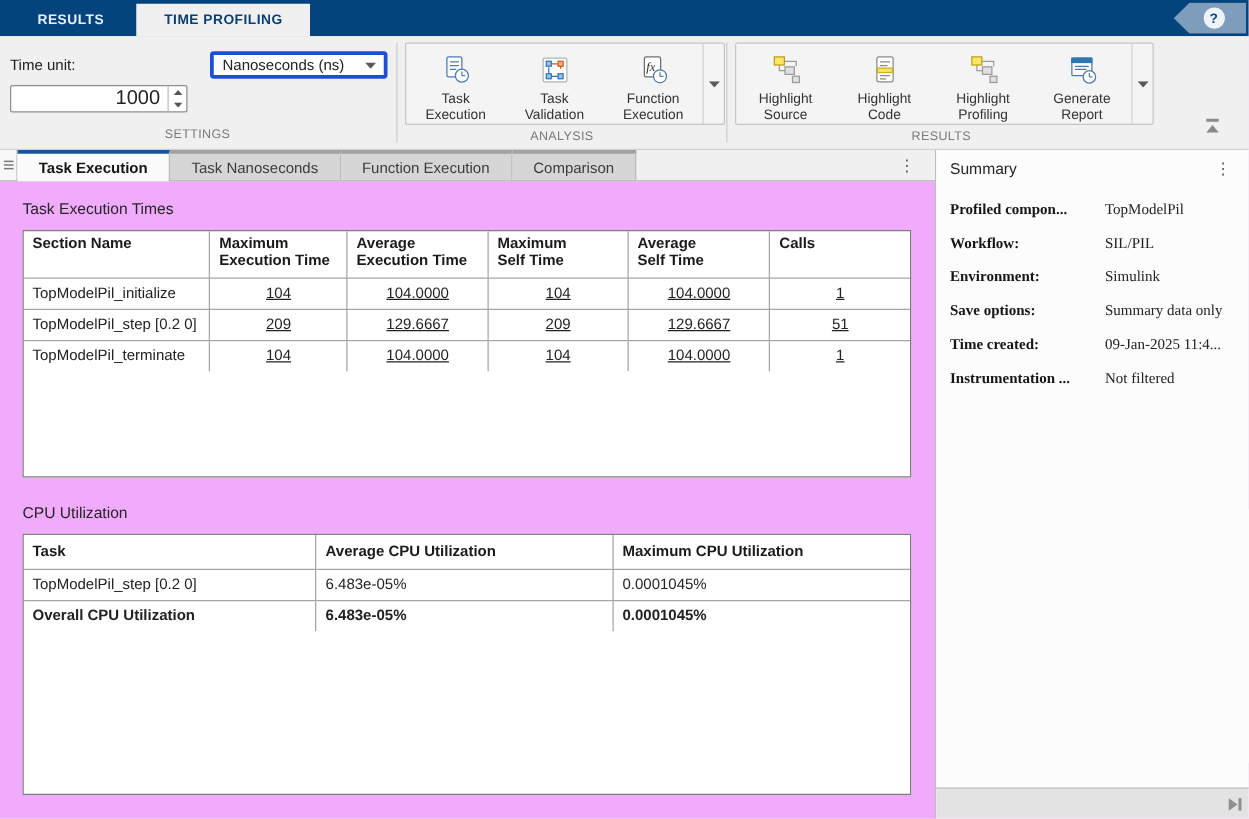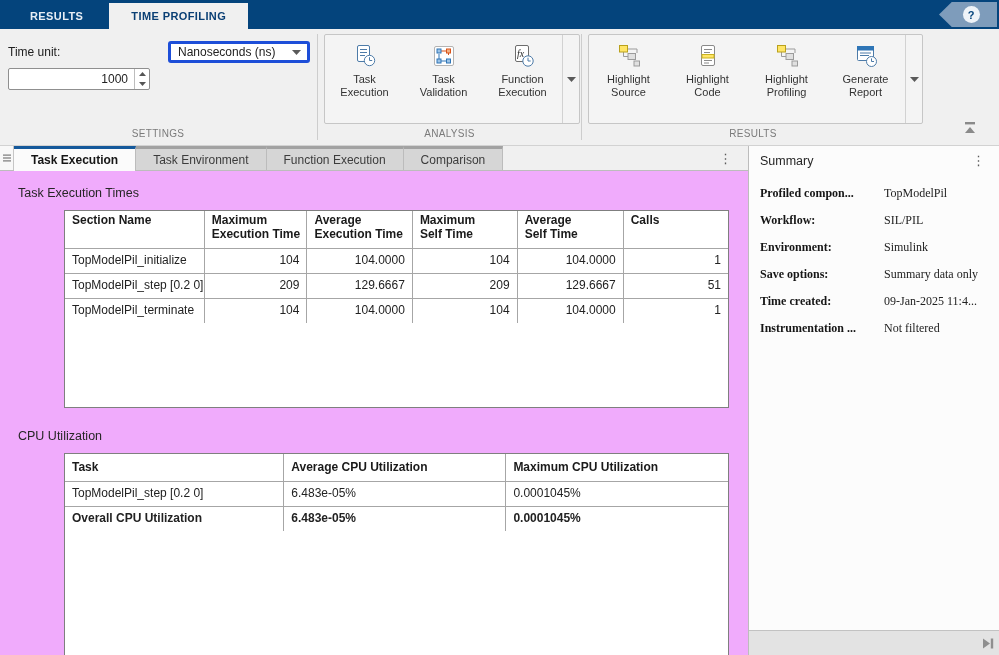--- a/index.html
+++ b/index.html
@@ -24,35 +24,35 @@
     background: #7e9cbb; clip-path: polygon(0 50%, 22% 0, 100% 0, 100% 100%, 22% 100%);
     display: flex; align-items: center; justify-content: center;
   }
   .help-circle {
     width: 17px; height: 17px; border-radius: 50%; background: #eef3f8;
     display: flex; align-items: center; justify-content: center;
     font-size: 11px; font-weight: bold; color: #04447c; margin-left: 6px;
   }
 
   
-  .ribbon { height: 117px; background: #f0f0f0; border-bottom: 1px solid #d2d2d2; display: flex; position: relative; flex-shrink: 0; }
+  .ribbon { height: 91px; background: #f0f0f0; border-bottom: 1px solid #d2d2d2; display: flex; position: relative; flex-shrink: 0; }
   .rgroup { display: flex; flex-direction: column; }
   .rbody { flex: 1; display: flex; }
   .rcaption { height: 17px; font-size: 10px; color: #7a7a7a; text-align: center; letter-spacing: .3px; }
   .vsep { width: 1px; background: #cdcdcd; margin: 5px 1px 5px 1px; }
 
   .settings-body { flex-direction: column; padding: 12px 6px 0 8px; }
   .srow { display: flex; align-items: center; height: 22px; margin-bottom: 5px; }
   .srow .slabel { width: 160px; font-size: 12px; color: #212121; }
   .combo {
     width: 142px; height: 22px; border: 3px solid #1d4ed8; border-radius: 3px; background: #fff;
     display: flex; align-items: center; justify-content: space-between; padding: 0 6px 0 7px; font-size: 12px; cursor: default;
   }
   .spinbox { width: 142px; height: 22px; border: 1px solid #8f8f8f; border-radius: 2px; background: #fff; display: flex; }
-  .spinval { flex: 1; display: flex; align-items: center; justify-content: flex-end; padding-right: 6px; font-size: 12px; }
+  .spinval { flex: 1; display: flex; align-items: center; justify-content: flex-end; padding-right: 6px; font-size: 16px; }
   .spinbtns { width: 15px; border-left: 1px solid #bdbdbd; display: flex; flex-direction: column; }
   .spinbtn { flex: 1; display: flex; align-items: center; justify-content: center; }
 
   .cluster { display: flex; border: 1px solid #c6c6c6; border-radius: 2px; margin: 5px 0 4px 5px; background: #f4f4f4; }
   .rbtn {
     width: 79px; display: flex; flex-direction: column; align-items: center; padding-top: 8px;
     font-size: 11px; line-height: 13px; color: #333; text-align: left; cursor: default;
   }
   .rbtn svg { margin-bottom: 4px; }
   .cluster-arrow { width: 17px; border-left: 1px solid #d2d2d2; display: flex; align-items: center; justify-content: center; }
@@ -65,30 +65,30 @@
   .grab { width: 14px; background: #f8f8f8; border-right: 1px solid #c6c6c6; display: flex; align-items: center; justify-content: center; }
   .dtab {
     padding: 0 17px; display: flex; align-items: center; font-size: 12px;
     background: #d6d6d6; border-top: 3px solid #a2a2a2; border-right: 1px solid #bcbcbc; color: #3c3c3c; cursor: default;
   }
   .dtab.active { background: #fbfbfb; border-top: 3px solid #15599b; font-weight: bold; color: #161616; margin-bottom: -1px; }
   .tab-kebab { margin-left: auto; margin-right: 12px; align-self: center; padding: 2px 5px; }
 
   .doc-body { flex: 1; padding: 15px 19px 0 18px; min-height: 0; }
   .section-title { font-size: 12.5px; font-weight: normal; color: #262626; margin-bottom: 10px; }
-  .tbl-wrap { border: 1px solid #7f7f7f; background: #fff; overflow: hidden; margin-left: 46px; }
+  .tbl-wrap { border: 1px solid #7f7f7f; background: #fff; overflow: hidden; }
   .exec-wrap { height: 198px; margin-bottom: 21px; }
   .cpu-wrap { height: 209px; }
   table { border-collapse: collapse; width: 100%; font-size: 12px; table-layout: fixed; border: hidden; }
   th, td { border: 1px solid #a6a6a6; padding: 2px 7px 3px 7px; overflow: hidden; white-space: nowrap; }
   th { text-align: left; font-weight: bold; vertical-align: top; color: #1a1a1a; }
   .exec-table th { height: 37px; }
   .exec-table td, .cpu-table td { height: 25px; }
   .cpu-table th { height: 27px; vertical-align: middle; }
-  td.num { text-align: right; }
+  td.num { text-align: center; text-decoration: underline; }
   tr.bold-row td { font-weight: bold; }
 
   .panel-sep { width: 1px; background: #bcbcbc; }
 
   
   .summary { flex: 1; background: #fcfcfc; position: relative; display: flex; flex-direction: column; }
   .sum-head { height: 26px; display: flex; align-items: center; justify-content: space-between; padding: 3px 10px 0 11px; font-size: 12.5px; color: #262626; flex-shrink: 0; }
   .kebab { color: #5a5a5a; font-size: 13px; letter-spacing: 0; line-height: 1; padding: 1px 4px; }
   .sum-rows { padding: 12px 8px 0 11px; }
   .sum-row { display: flex; margin-bottom: 9px; font-size: 12px; line-height: 18px; font-family: Liberation Serif, serif; }
@@ -280,21 +280,21 @@
           <svg width="8" height="8" viewBox="0 0 8 8">
             <rect y="0.5" width="8" height="1.2" fill="#7a7a7a"></rect>
               <rect y="3.4" width="8" height="1.2" fill="#7a7a7a"></rect>
               <rect y="6.3" width="8" height="1.2" fill="#7a7a7a"></rect>
           </svg>
         </div>
         <div class="dtab active">
           <span>Task Execution</span>
         </div>
         <div class="dtab">
-          <span>Task Environment</span>
+          <span>Task Nanoseconds</span>
         </div>
         <div class="dtab">
           <span>Function Execution</span>
         </div>
         <div class="dtab">
           <span>Comparison</span>
         </div>
         <div class="tab-kebab kebab">⋮</div>
       </div>
 

